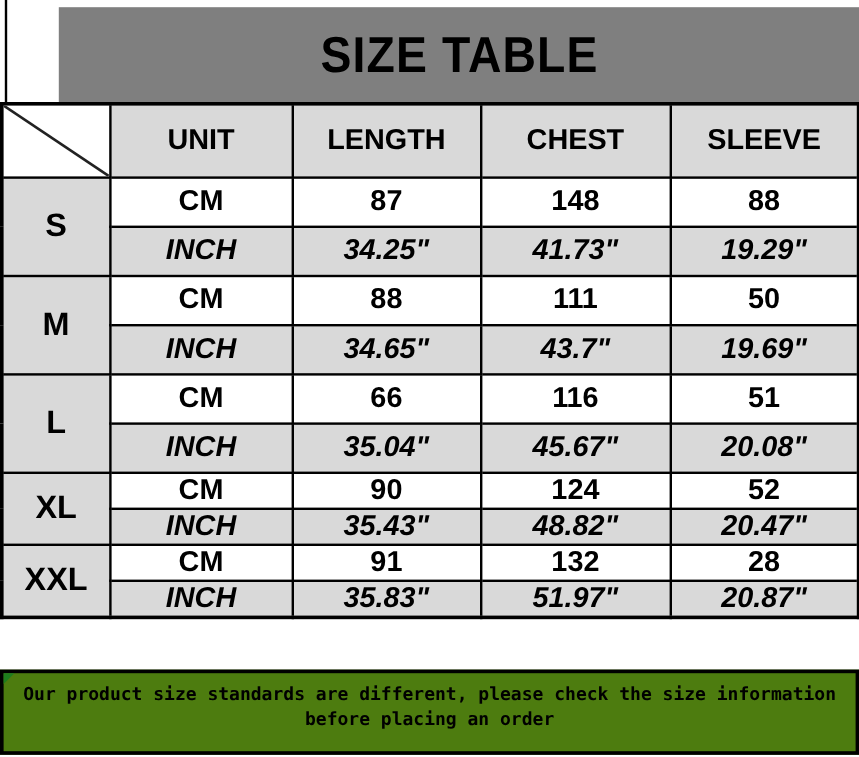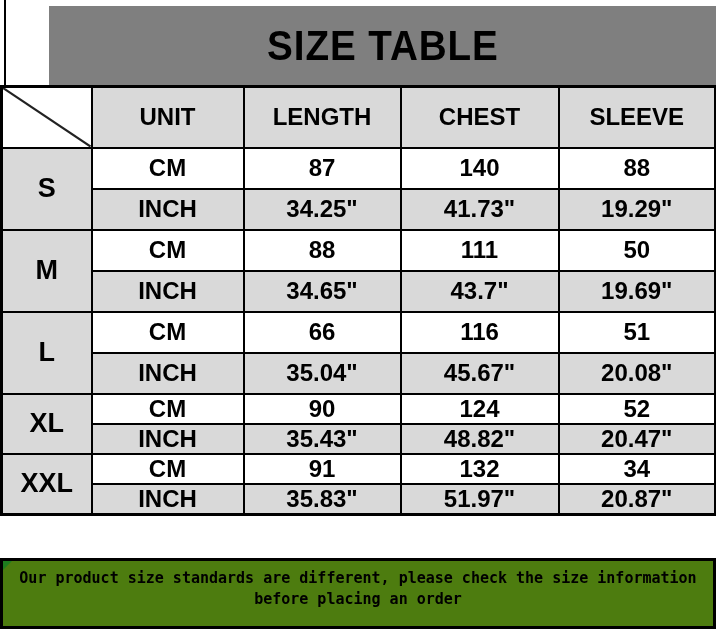--- a/index.html
+++ b/index.html
@@ -34,21 +34,21 @@
     border:2px solid #000;text-align:center;vertical-align:middle;
     font-weight:700;color:#000;padding:0;
     font-family:"Liberation Sans", sans-serif;
     margin-left:12px;
   }
   th.head-cell{background:#d9d9d9;font-size:24px;}
   td.diag-cell{background:#ffffff;position:relative;padding:0;}
   td.diag-cell svg{position:absolute;inset:0;width:100%;height:100%;display:block;}
   td.size-cell{background:#d9d9d9;font-size:27px;}
   tr.cm-row td.data-cell, tr.cm-row td.unit-cell{background:#ffffff;font-size:24px;}
-  tr.inch-row td.data-cell, tr.inch-row td.unit-cell{background:#d9d9d9;font-size:24px;}
+  tr.inch-row td.data-cell, tr.inch-row td.unit-cell{background:#d9d9d9;font-size:24px;font-style:italic;}
   tr.hdr{height:61px;}
   tr.h-tall{height:41px;}
   tr.h-short{height:14px;}
 
   
   .note-box{
     position:absolute;left:0;right:0;top:558px;height:65px;
     background:#4d7c0f;border:3px solid #000;
     display:flex;align-items:flex-start;justify-content:center;
   }
@@ -92,21 +92,21 @@
           <th class="head-cell">UNIT</th>
           <th class="head-cell">LENGTH</th>
           <th class="head-cell">CHEST</th>
           <th class="head-cell">SLEEVE</th>
         </tr>
 
         <tr class="cm-row h-tall">
           <td class="size-cell" rowspan="2">S</td>
           <td class="unit-cell">CM</td>
           <td class="data-cell">87</td>
-          <td class="data-cell">140</td>
+          <td class="data-cell">148</td>
           <td class="data-cell">88</td>
         </tr>
         <tr class="inch-row h-tall">
           <td class="unit-cell">INCH</td>
           <td class="data-cell">34.25"</td>
           <td class="data-cell">41.73"</td>
           <td class="data-cell">19.29"</td>
         </tr>
 
         <tr class="cm-row h-tall">
@@ -149,21 +149,21 @@
           <td class="data-cell">35.43"</td>
           <td class="data-cell">48.82"</td>
           <td class="data-cell">20.47"</td>
         </tr>
 
         <tr class="cm-row h-short">
           <td class="size-cell" rowspan="2">XXL</td>
           <td class="unit-cell">CM</td>
           <td class="data-cell">91</td>
           <td class="data-cell">132</td>
-          <td class="data-cell">34</td>
+          <td class="data-cell">28</td>
         </tr>
         <tr class="inch-row h-short">
           <td class="unit-cell">INCH</td>
           <td class="data-cell">35.83"</td>
           <td class="data-cell">51.97"</td>
           <td class="data-cell">20.87"</td>
         </tr>
       </tbody>
     </table>
   </div>

